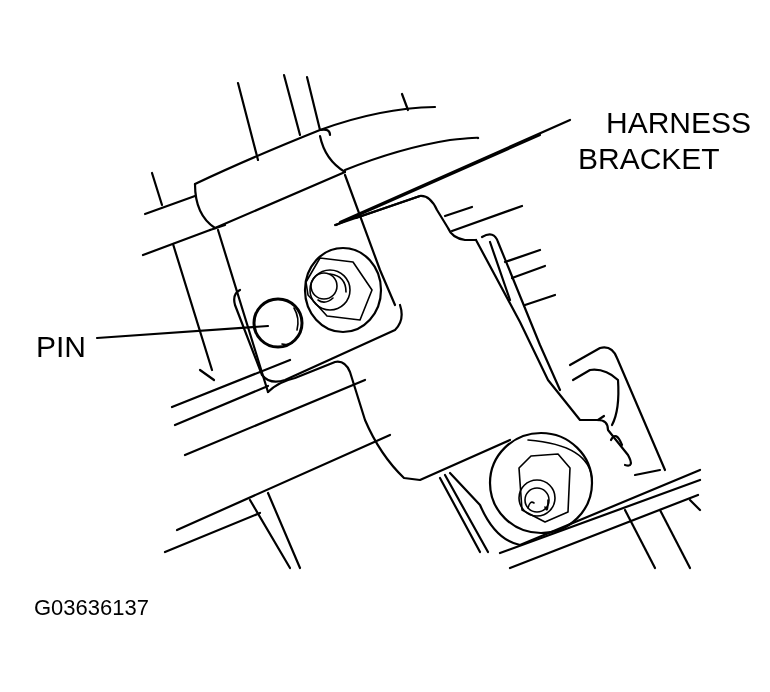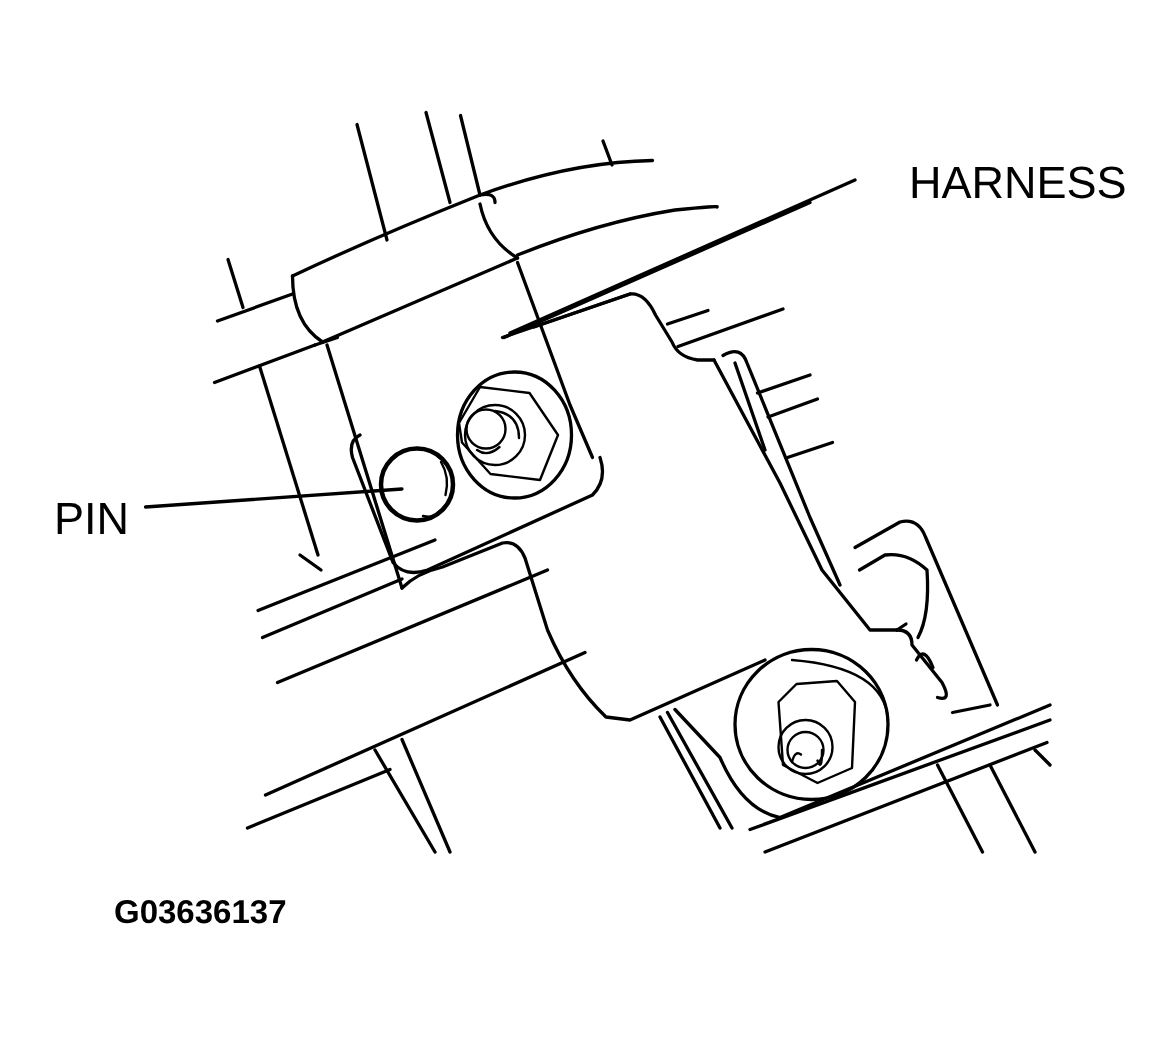--- a/index.html
+++ b/index.html
@@ -3,21 +3,21 @@
 <meta charset="utf-8">
 <style>
   html, body { margin: 0; padding: 0; background: #ffffff; }
   #canvas { position: relative; width: 770px; height: 692px; background: #ffffff; overflow: hidden; }
   svg.art { position: absolute; left: 0; top: 0; }
   .lbl { position: absolute; font-family: "Liberation Sans", sans-serif; color: #000; white-space: nowrap; line-height: 1; }
   .callout { font-size: 30px; letter-spacing: 0px; }
   #harness-line1 { left: 578px; top: 108px; margin-left: 28px; }
   #harness-line2 { left: 578px; top: 144px; }
   #pin-label { left: 36px; top: 332px; }
-  #fig-id { left: 34px; top: 597px; font-size: 22px; font-weight: bold; margin-left: 42px; }
+  #fig-id { left: 34px; top: 597px; font-size: 22px; font-weight: normal; }
   .ln { fill: none; stroke: #000; stroke-width: 2.2; stroke-linecap: round; stroke-linejoin: round; }
   .thin { fill: none; stroke: #000; stroke-width: 1.6; stroke-linecap: round; stroke-linejoin: round; }
   .thick { fill: none; stroke: #000; stroke-width: 3; stroke-linecap: round; }
 </style>
 </head>
 <body>
 
 <div id="canvas">
   <svg class="art" width="770" height="692" viewBox="0 0 770 692">
 
@@ -112,15 +112,16 @@
       <path class="ln" d="M625 510 L655 568"></path>
       <path class="ln" d="M660 510 L690 568"></path>
       <path class="ln" d="M690 500 L700 510"></path>
     </g>
 
     <line class="ln" x1="340" y1="222" x2="570" y2="120"></line>
     <line class="ln" x1="97" y1="338" x2="268" y2="326"></line>
   </svg>
 
   <div class="lbl callout" id="harness-line1">HARNESS</div>
+  <div class="lbl callout" id="harness-line2">BRACKET</div>
   <div class="lbl callout" id="pin-label">PIN</div>
   <div class="lbl" id="fig-id">G03636137</div>
 </div>
 
 </body></html>

